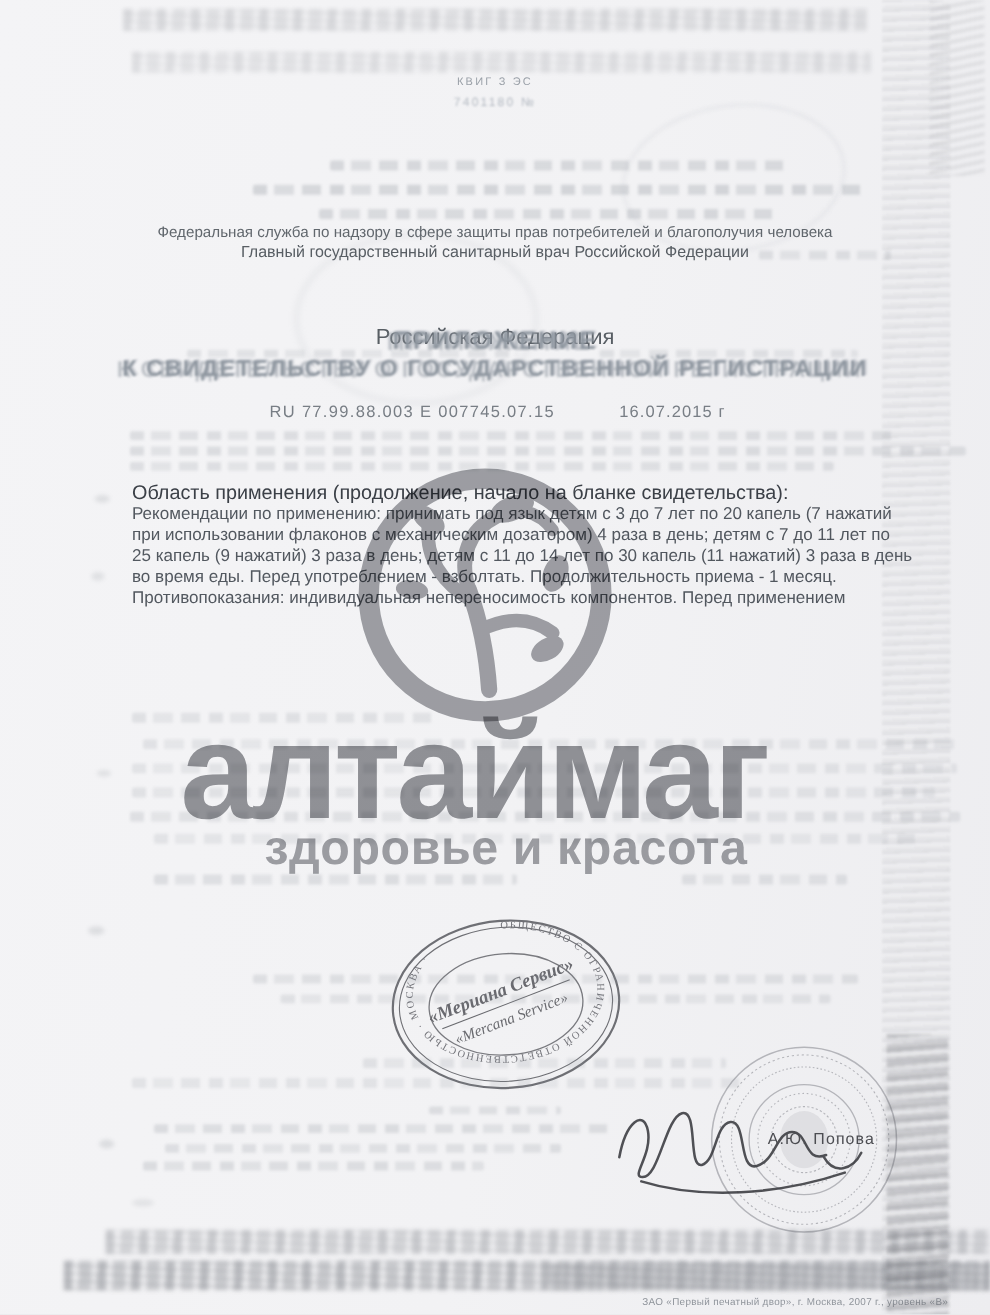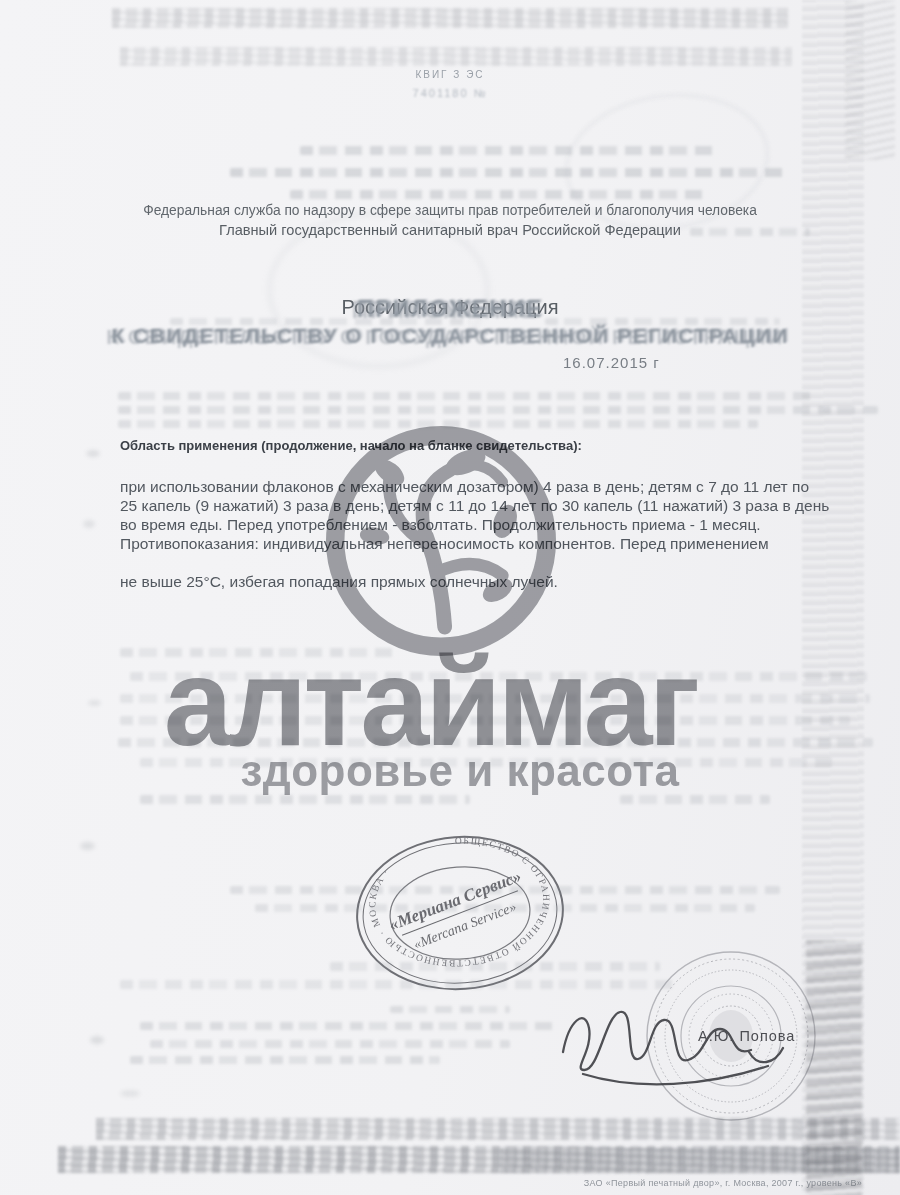--- a/index.html
+++ b/index.html
@@ -65,21 +65,22 @@
   <div class="header-line" style="top:222px;font-size:14.6px;color:#585e64;">Главный государственный санитарный врач Российской Федерации</div>
   <div class="header-line" style="top:203px;font-size:13.8px;">Федеральная служба по надзору в сфере защиты прав потребителей и благополучия человека</div>
   <div class="header-line" style="top:258px;font-size:20px;color:#585e64;margin-top:38px;">Российская Федерация</div>
 
   <div class="ghost" style="left:170px;top:318px;width:300px;height:7px;opacity:.35;"></div>
   <div class="ghost" style="left:545px;top:318px;width:235px;height:7px;opacity:.35;"></div>
 
   <div class="title-ghost" style="left:300px;top:296px;width:300px;font-size:23px;">ПРИЛОЖЕНИЕ</div>
   <div class="title-ghost" style="left:95px;top:324px;width:710px;font-size:21px;letter-spacing:1.5px;">К СВИДЕТЕЛЬСТВУ О ГОСУДАРСТВЕННОЙ РЕГИСТРАЦИИ</div>
 
-  <div class="abs" style="left:563px;top:354px;font-size:15px;color:#787e85;letter-spacing:1px;filter:blur(.35px);">16.07.2015 г</div>
+  <div class="abs" style="left:245px;top:366px;font-size:15px;color:#787e85;letter-spacing:1.2px;filter:blur(.35px);">RU 77.99.88.003 Е 007745.07.15</div>
+  <div class="abs" style="left:563px;top:366px;font-size:15px;color:#787e85;letter-spacing:1px;filter:blur(.35px);">16.07.2015 г</div>
 
   <div class="ghost" style="left:118px;top:392px;width:700px;height:8px;opacity:.4;"></div>
   <div class="ghost" style="left:118px;top:406px;width:760px;height:8px;opacity:.42;"></div>
   <div class="ghost" style="left:118px;top:420px;width:640px;height:8px;opacity:.38;"></div>
 
   <svg class="abs mult" style="left:316px;top:418px;opacity:.8;" width="250" height="246" viewBox="0 0 200 200">
     <g stroke="#8d8f94" fill="none" stroke-linecap="round">
       <circle cx="100" cy="100" r="86" stroke-width="15"></circle>
       <path d="M103,170 C101,140 96,118 88,96" stroke-width="12"></path>
       <path d="M88,96 C80,72 88,52 108,42" stroke-width="11"></path>
@@ -89,26 +90,26 @@
     </g>
     <g fill="#8d8f94" stroke="none">
       <ellipse cx="120" cy="36" rx="17" ry="9" transform="rotate(-22 120 36)"></ellipse>
       <ellipse cx="58" cy="44" rx="14" ry="8" transform="rotate(38 58 44)"></ellipse>
       <ellipse cx="152" cy="84" rx="14" ry="9" transform="rotate(-70 152 84)"></ellipse>
       <ellipse cx="46" cy="96" rx="12" ry="7" transform="rotate(8 46 96)"></ellipse>
       <ellipse cx="146" cy="140" rx="13" ry="8" transform="rotate(-30 146 140)"></ellipse>
     </g>
   </svg>
 
-  <div class="abs mult" style="left:120px;top:438px;font-size:13px;font-weight:bold;color:#3e434a;filter:blur(.2px);">Область применения (продолжение, начало на бланке свидетельства):</div>
+  <div class="abs mult" style="left:120px;top:438px;font-size:18px;font-weight:normal;color:#3e434a;filter:blur(.2px);">Область применения (продолжение, начало на бланке свидетельства):</div>
+  <div class="body-line mult" style="top:459px;">Рекомендации по применению: принимать под язык детям с 3 до 7 лет по 20 капель (7 нажатий</div>
   <div class="body-line mult" style="top:478px;">при использовании флаконов с механическим дозатором) 4 раза в день; детям с 7 до 11 лет по</div>
   <div class="body-line mult" style="top:497px;">25 капель (9 нажатий) 3 раза в день; детям с 11 до 14 лет по 30 капель (11 нажатий) 3 раза в день</div>
   <div class="body-line mult" style="top:516px;">во время еды. Перед употреблением - взболтать. Продолжительность приема - 1 месяц.</div>
   <div class="body-line mult" style="top:535px;">Противопоказания: индивидуальная непереносимость компонентов. Перед применением</div>
-  <div class="body-line mult" style="top:573px;">не выше 25°С, избегая попадания прямых солнечных лучей.</div>
 
   <div class="ghost" style="left:120px;top:648px;width:280px;opacity:.34;"></div>
   <div class="ghost" style="left:130px;top:672px;width:740px;opacity:.32;"></div>
   <div class="ghost" style="left:120px;top:694px;width:750px;opacity:.3;"></div>
   <div class="ghost" style="left:120px;top:716px;width:730px;opacity:.33;"></div>
   <div class="ghost" style="left:118px;top:738px;width:755px;opacity:.36;"></div>
   <div class="ghost" style="left:140px;top:758px;width:700px;opacity:.3;"></div>
   <div class="ghost" style="left:140px;top:795px;width:330px;opacity:.4;"></div>
   <div class="ghost" style="left:620px;top:795px;width:150px;opacity:.36;"></div>
 

